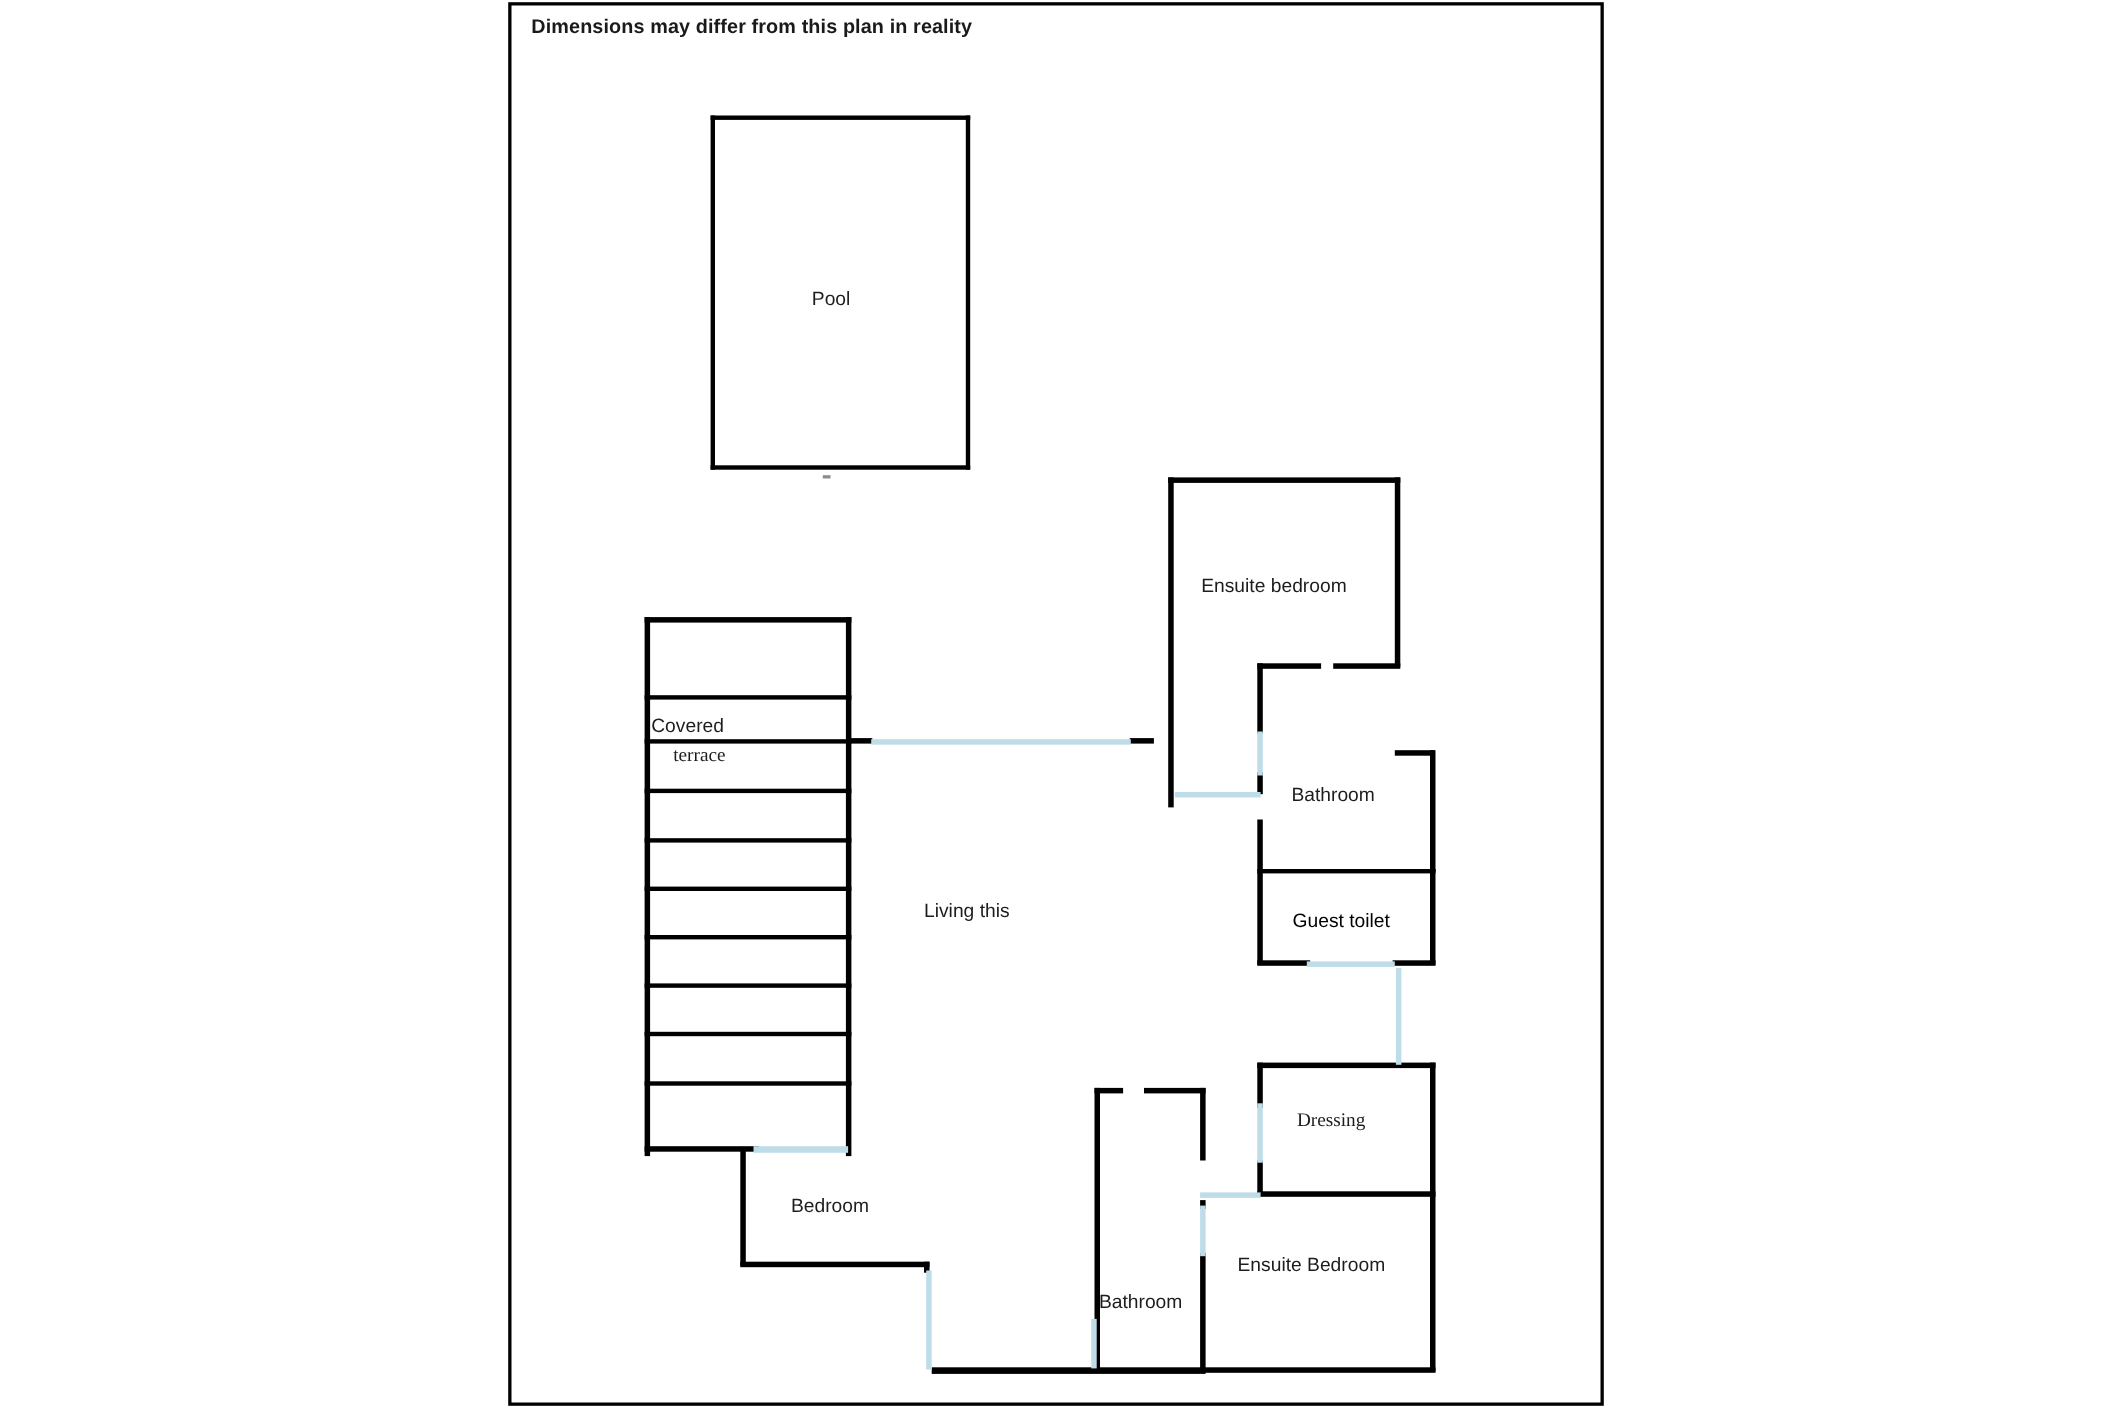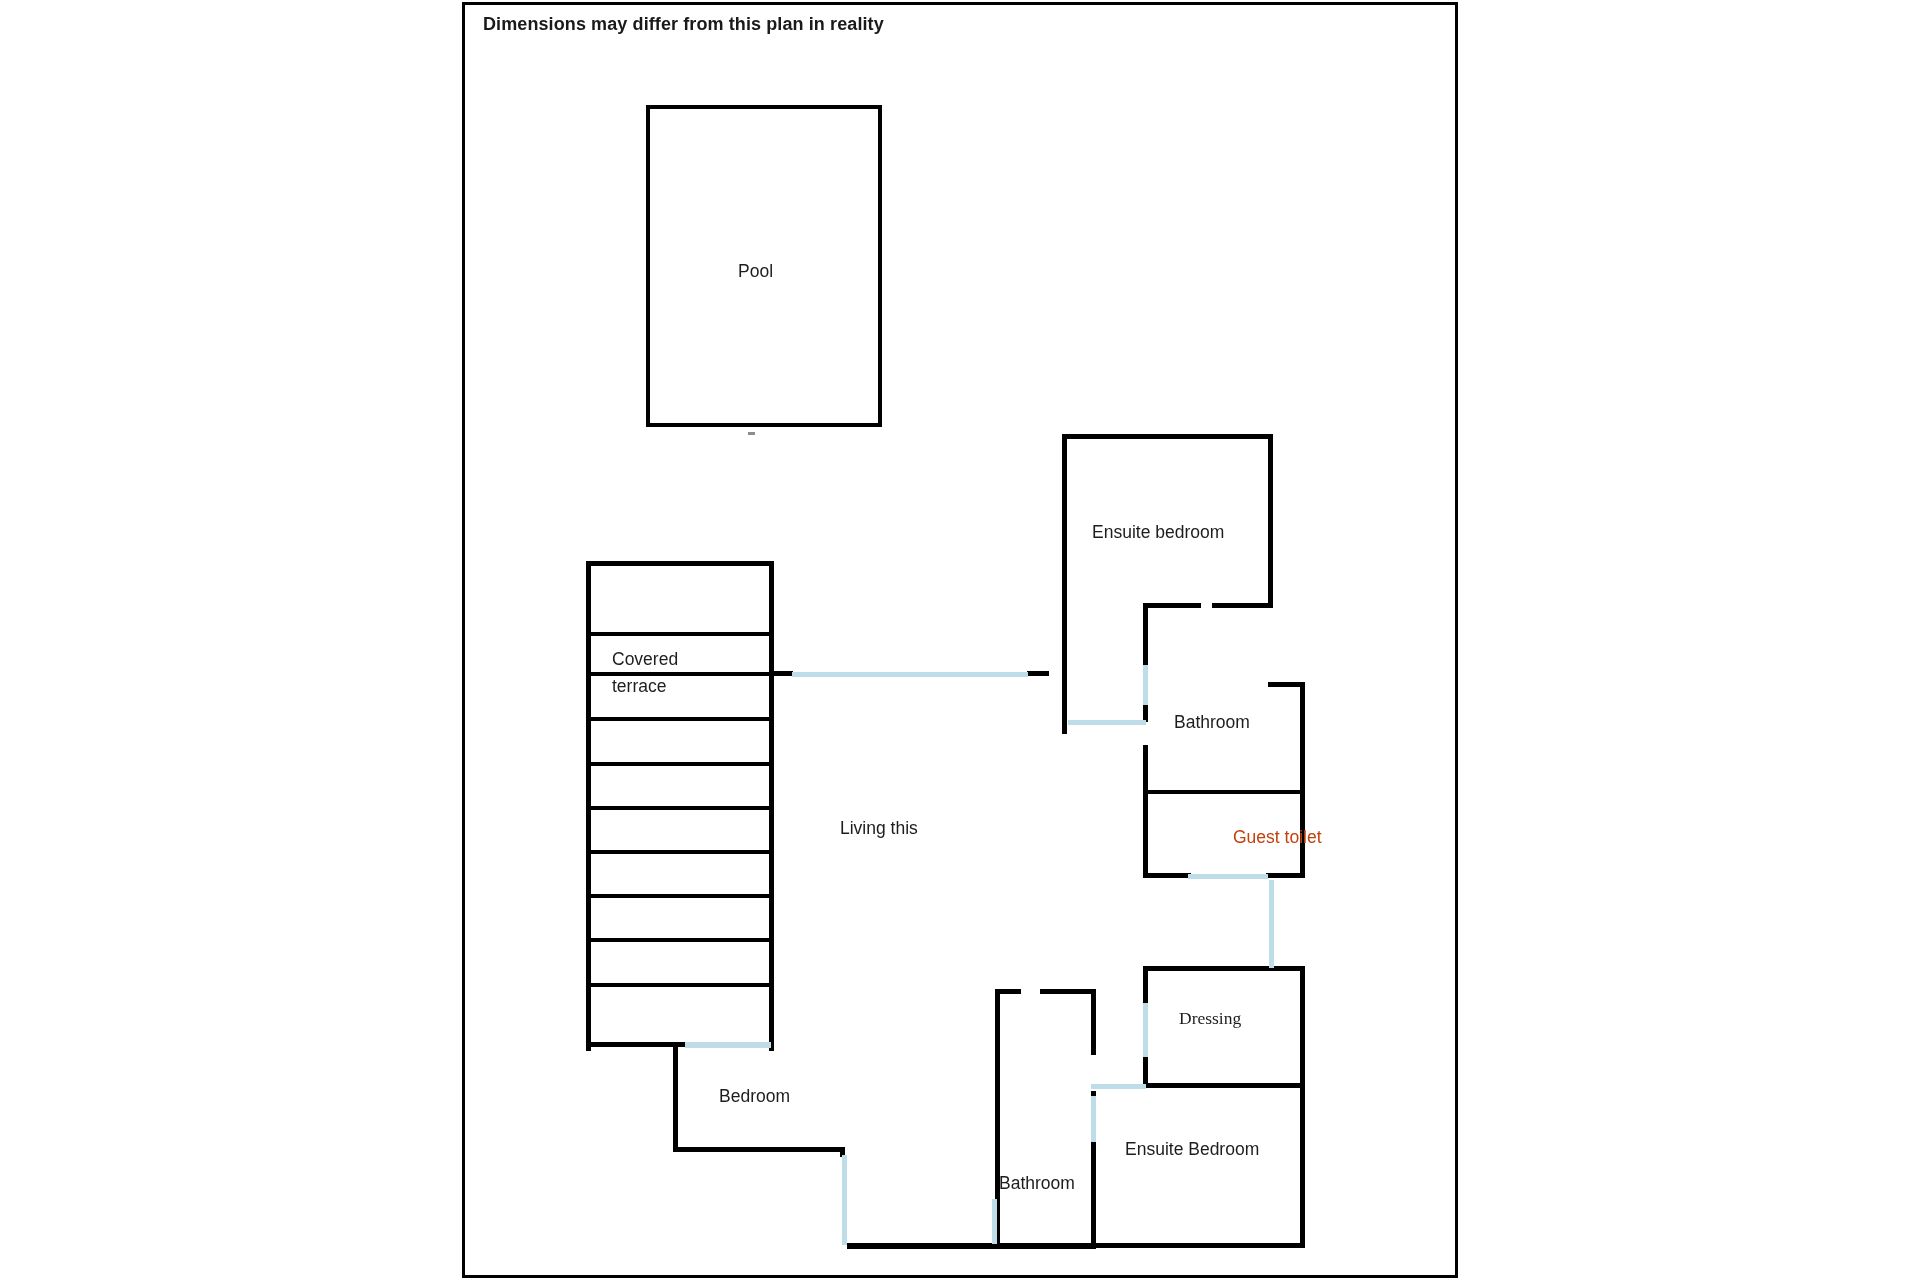--- a/index.html
+++ b/index.html
@@ -127,26 +127,26 @@
       <div class="glass" style="left: 1269px; top: 880px; width: 5px; height: 88px; background: rgb(191, 221, 232);"></div>
       <div class="glass" style="left: 1143px; top: 1003px; width: 5px; height: 54px; background: rgb(191, 221, 232);"></div>
       <div class="glass" style="left: 1091px; top: 1084px; width: 55px; height: 5px; background: rgb(191, 221, 232);"></div>
       <div class="glass" style="left: 1091px; top: 1096px; width: 5px; height: 46px; background: rgb(191, 221, 232);"></div>
       <div class="glass" style="left: 992px; top: 1199px; width: 5px; height: 45px; background: rgb(191, 221, 232);"></div>
       <div class="glass" style="left: 685px; top: 1042px; width: 86px; height: 6px; background: rgb(191, 221, 232);"></div>
       <div class="glass" style="left: 842px; top: 1155px; width: 5px; height: 90px; background: rgb(191, 221, 232);"></div>
     </div>
   <div id="labels-layer">
       <div class="room-label" style="left: 738px; top: 260px; color: rgb(29, 29, 29);">Pool</div>
-      <div class="room-label" style="left: 612px; top: 648px; color: rgb(29, 29, 29);">Covered</div>
-      <div class="room-label" style="left: 612px; top: 675px; color: rgb(29, 29, 29);">terrace</div>
+      <div class="room-label" style="left: 592px; top: 648px; color: rgb(29, 29, 29);">Covered</div>
+      <div class="room-label" style="left: 612px; top: 675px; color: rgb(29, 29, 29); font-family: Liberation Serif, serif;">terrace</div>
       <div class="room-label" style="left: 840px; top: 817px; color: rgb(29, 29, 29);">Living this</div>
       <div class="room-label" style="left: 1092px; top: 521px; color: rgb(29, 29, 29);">Ensuite bedroom</div>
       <div class="room-label" style="left: 1174px; top: 711px; color: rgb(29, 29, 29);">Bathroom</div>
-      <div class="room-label" style="left: 1233px; top: 826px; color: #c2410c;">Guest toilet</div>
+      <div class="room-label" style="left: 1175px; top: 826px; color: #000000;">Guest toilet</div>
       <div class="room-label" style="left: 1179px; top: 1007px; color: rgb(29, 29, 29); font-family: Liberation Serif, serif;">Dressing</div>
       <div class="room-label" style="left: 1125px; top: 1138px; color: rgb(29, 29, 29);">Ensuite Bedroom</div>
       <div class="room-label" style="left: 999px; top: 1172px; color: rgb(29, 29, 29);">Bathroom</div>
       <div class="room-label" style="left: 719px; top: 1085px; color: rgb(29, 29, 29);">Bedroom</div>
     </div>
   <div id="marks-layer">
       <div class="tick" style="left: 748px; top: 432px; width: 7px; height: 3px;"></div>
     </div>
 
 </div>

